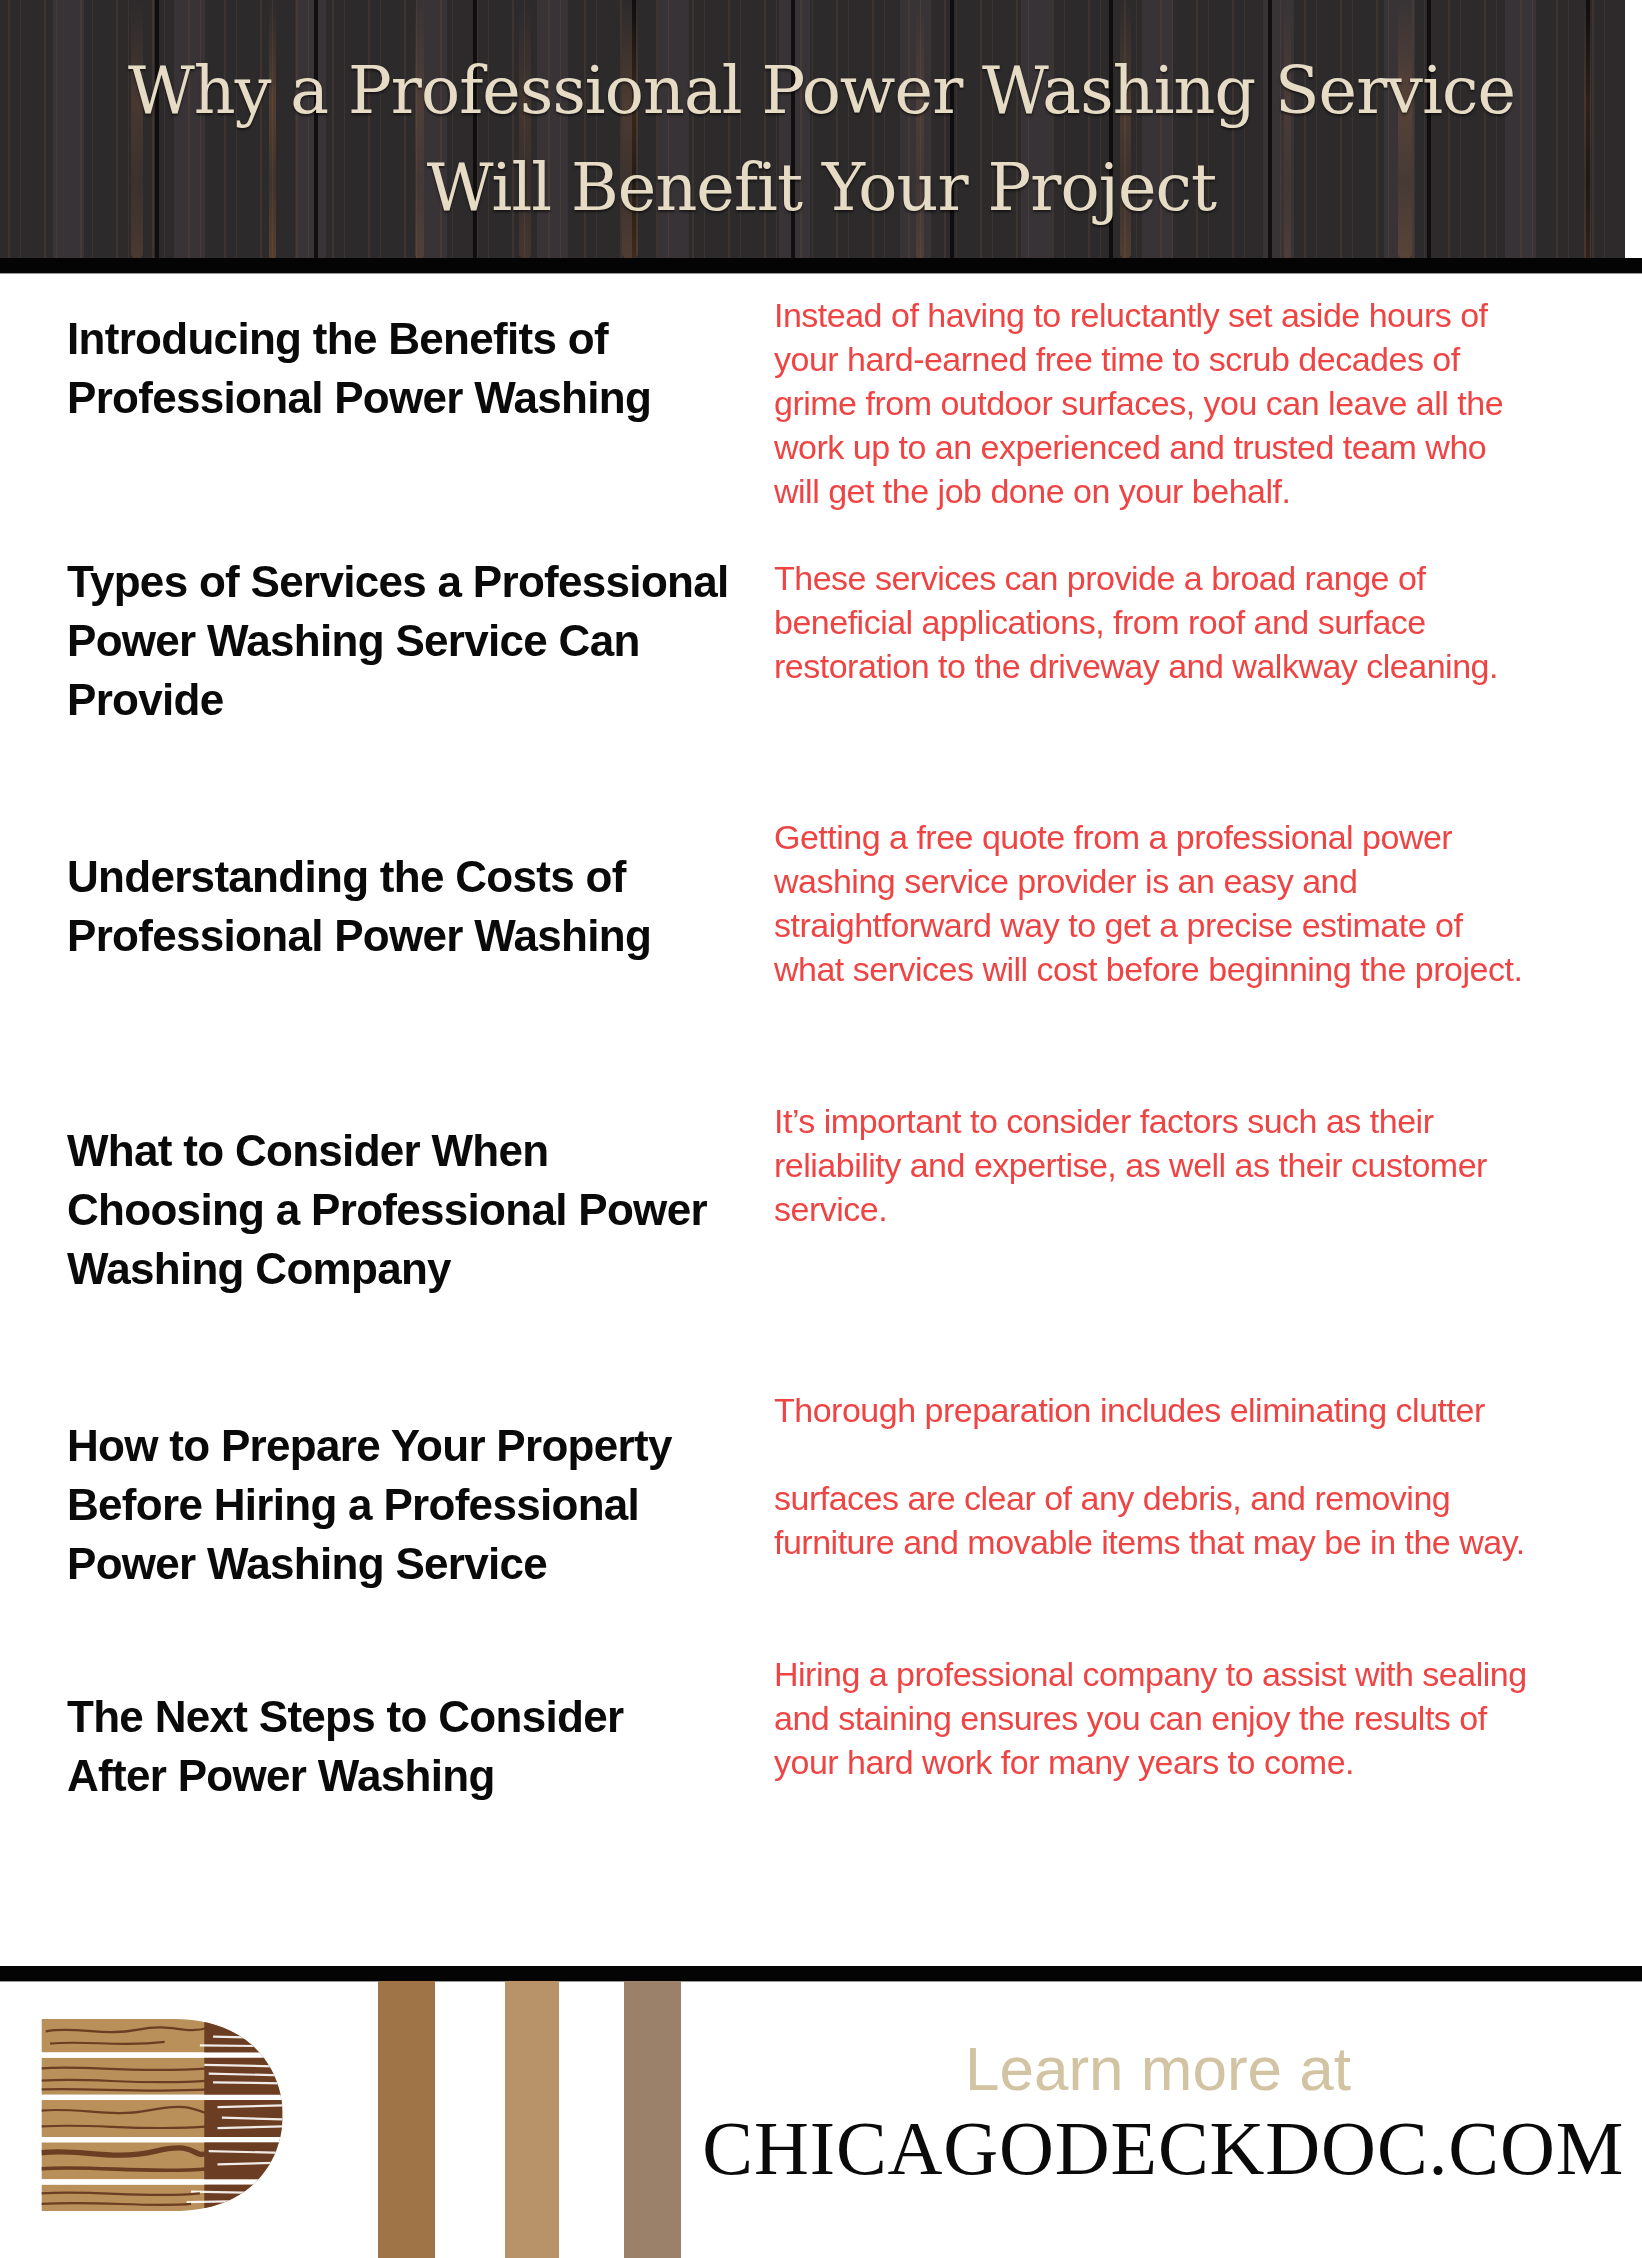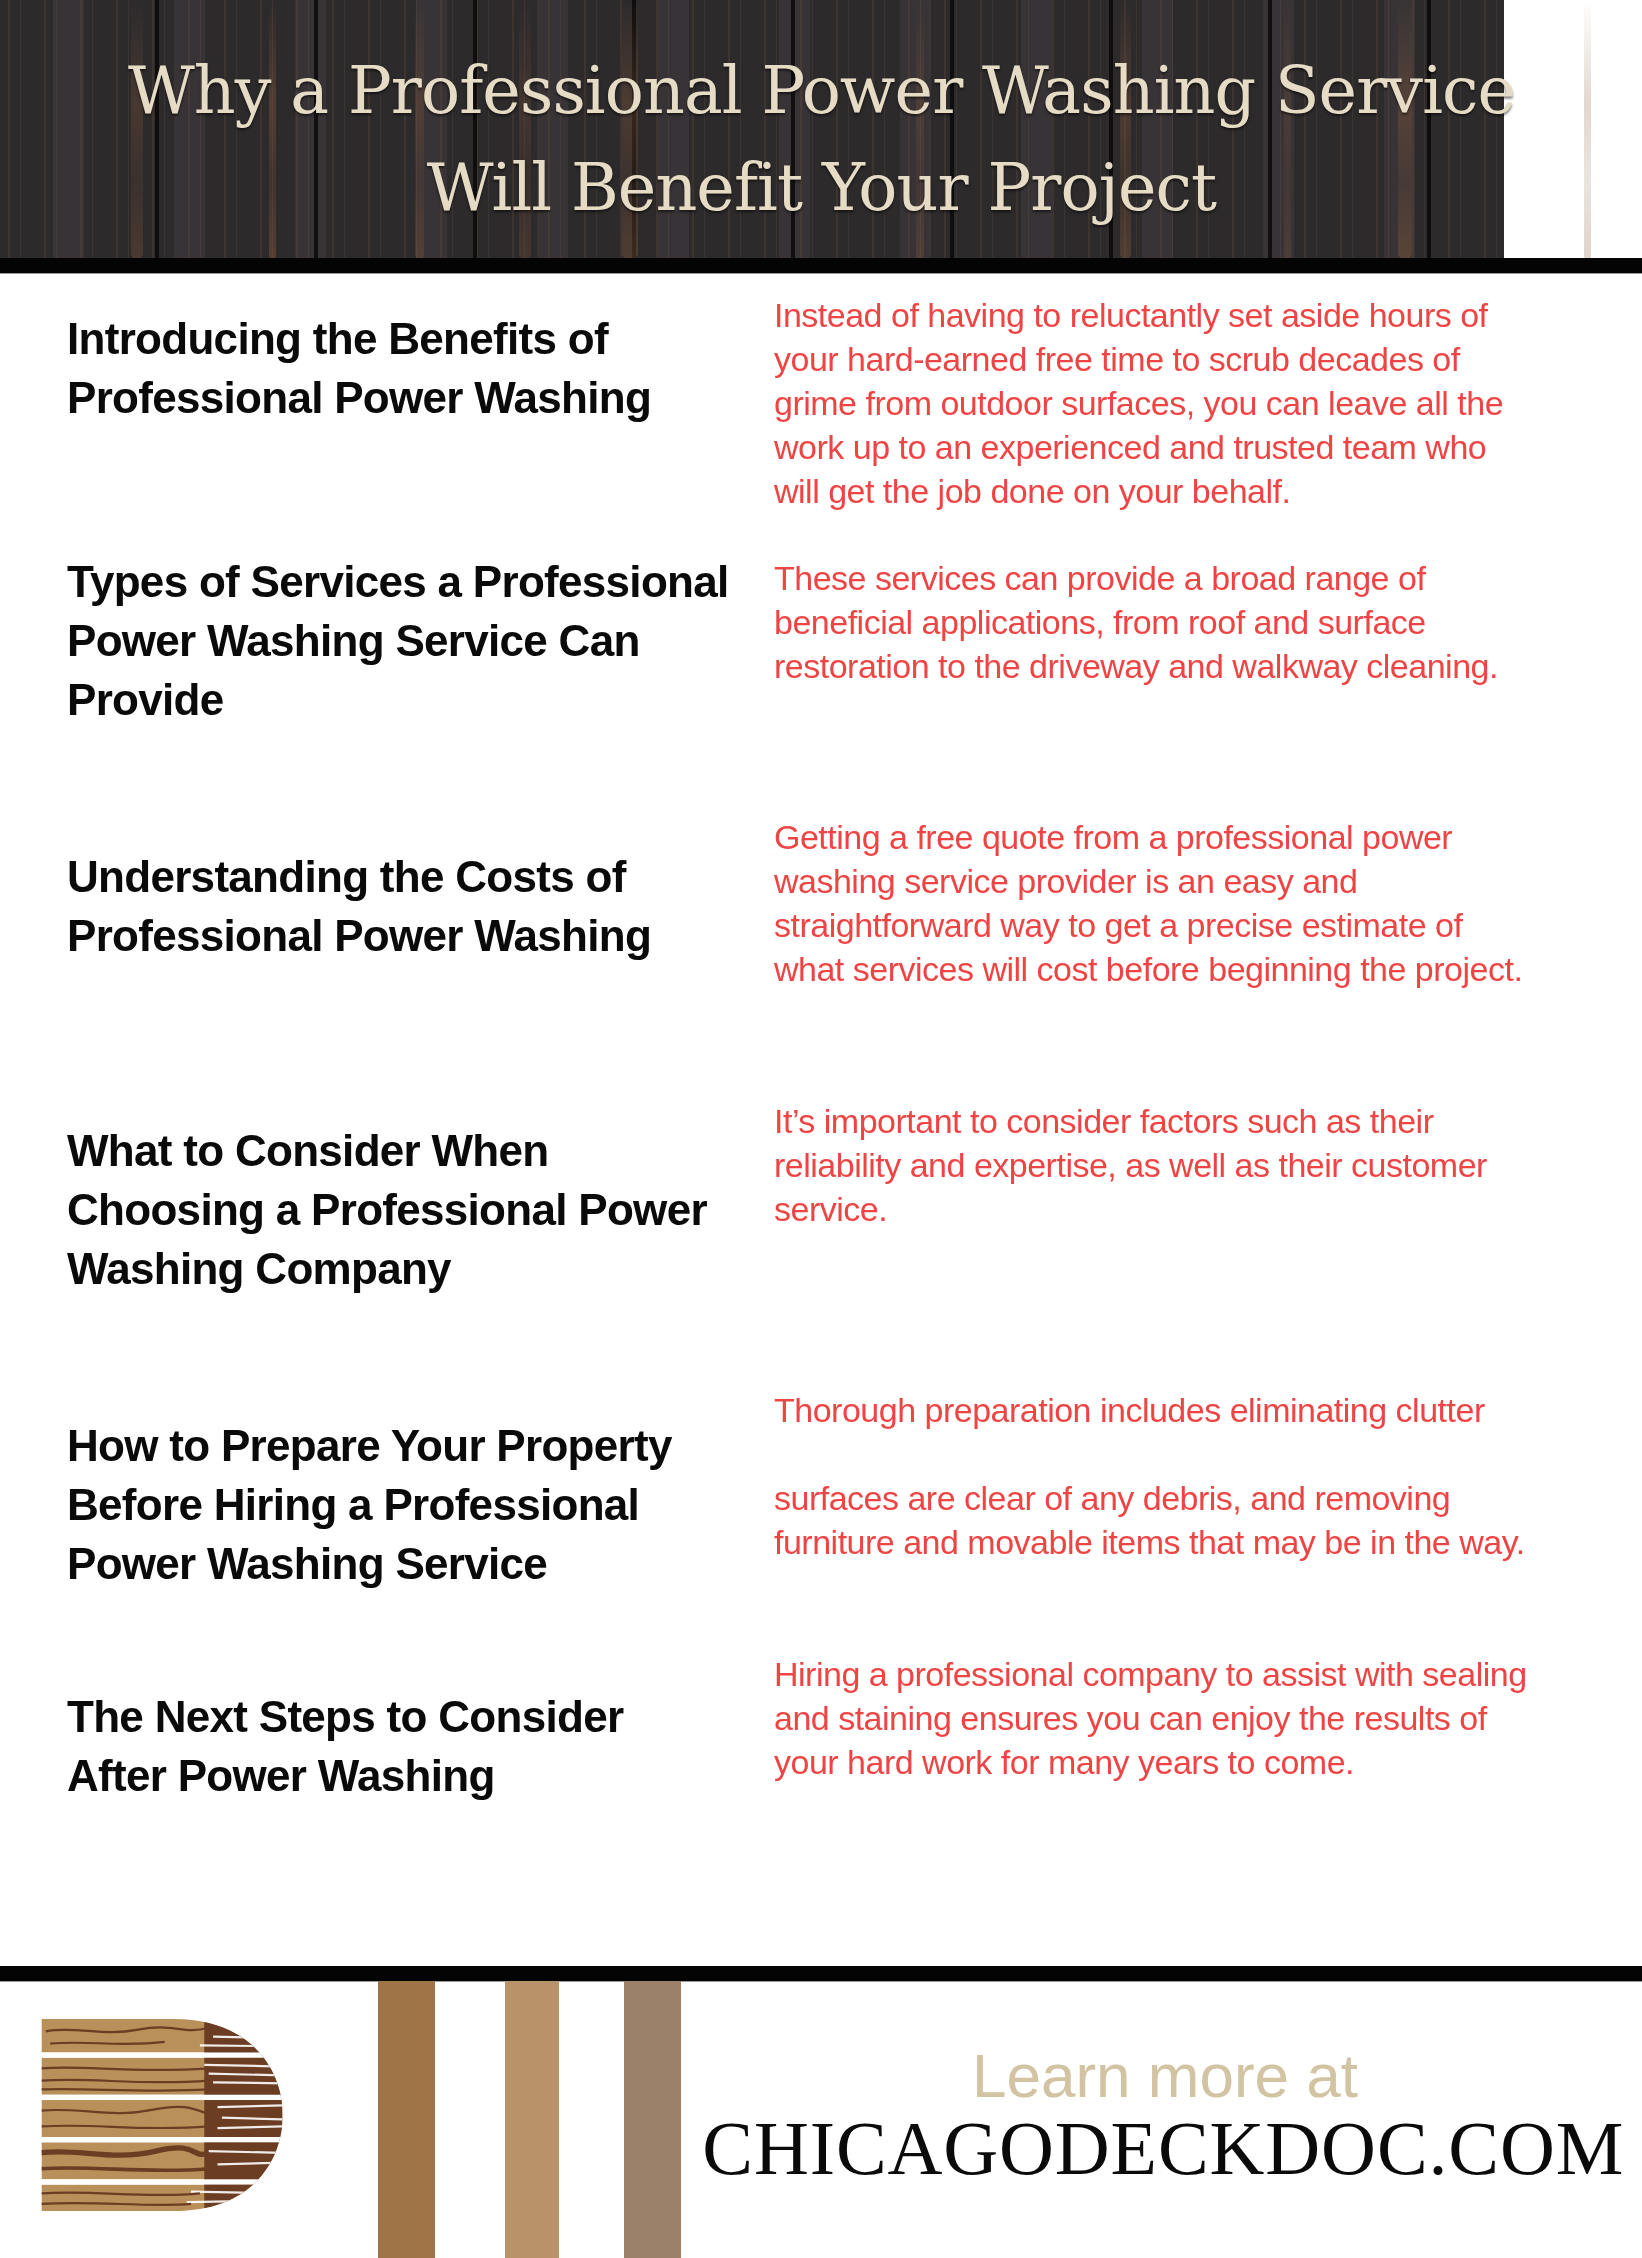--- a/index.html
+++ b/index.html
@@ -3,21 +3,21 @@
 <meta charset="utf-8">
 <style>
   html, body { margin: 0; padding: 0; }
   body {
     width: 1643px; height: 2258px; position: relative; overflow: hidden;
     background: #ffffff;
     font-family: "Liberation Sans", sans-serif;
   }
   
   .header {
-    position: absolute; left: 0; top: 0; width: 1504px; height: 259px;
+    position: absolute; left: 0; top: 0; width: 1625px; height: 259px;
     background-color: #2d2a2c;
     background-image:
       repeating-linear-gradient(90deg,
         rgba(0,0,0,0) 0px, rgba(0,0,0,0) 155px,
         rgba(10,8,8,0.85) 155px, rgba(10,8,8,0.85) 159px),
       repeating-linear-gradient(90deg,
         rgba(120,85,60,0) 0px, rgba(120,85,60,0) 8px,
         rgba(120,85,60,0.22) 8px, rgba(120,85,60,0.22) 9.7px,
         rgba(120,85,60,0) 9.7px, rgba(120,85,60,0) 20px,
         rgba(150,110,80,0.15) 20px, rgba(150,110,80,0.15) 21px,
@@ -55,21 +55,21 @@
     position: absolute; left: 774px; width: 847px; margin: 0;
     font-family: "Liberation Sans", sans-serif; font-weight: normal;
     font-size: 34px; line-height: 44px; color: #ef4444; letter-spacing: -0.5px;
   }
   
   .stripe { position: absolute; top: 1981px; height: 277px; }
   .logo { position: absolute; left: 41px; top: 2019px; width: 242px; height: 192px; }
   .learn-more {
     position: absolute; left: 957px; top: 2025px; width: 441px;
     font-family: "Liberation Sans", sans-serif; font-size: 62px; line-height: 71px;
-    color: #d2c3a3; margin: 15px;
+    color: #d2c3a3; margin: 8px;
   }
   .site-url {
     position: absolute; left: 697px; top: 2104px; width: 946px; text-align: left;
     font-family: "Liberation Serif", serif; font-size: 76px; line-height: 88px;
     color: #0a0a0a; margin: 0; letter-spacing: 0.9px; padding-left: 5.3px;
   }
 </style>
 </head>
 <body>
 

